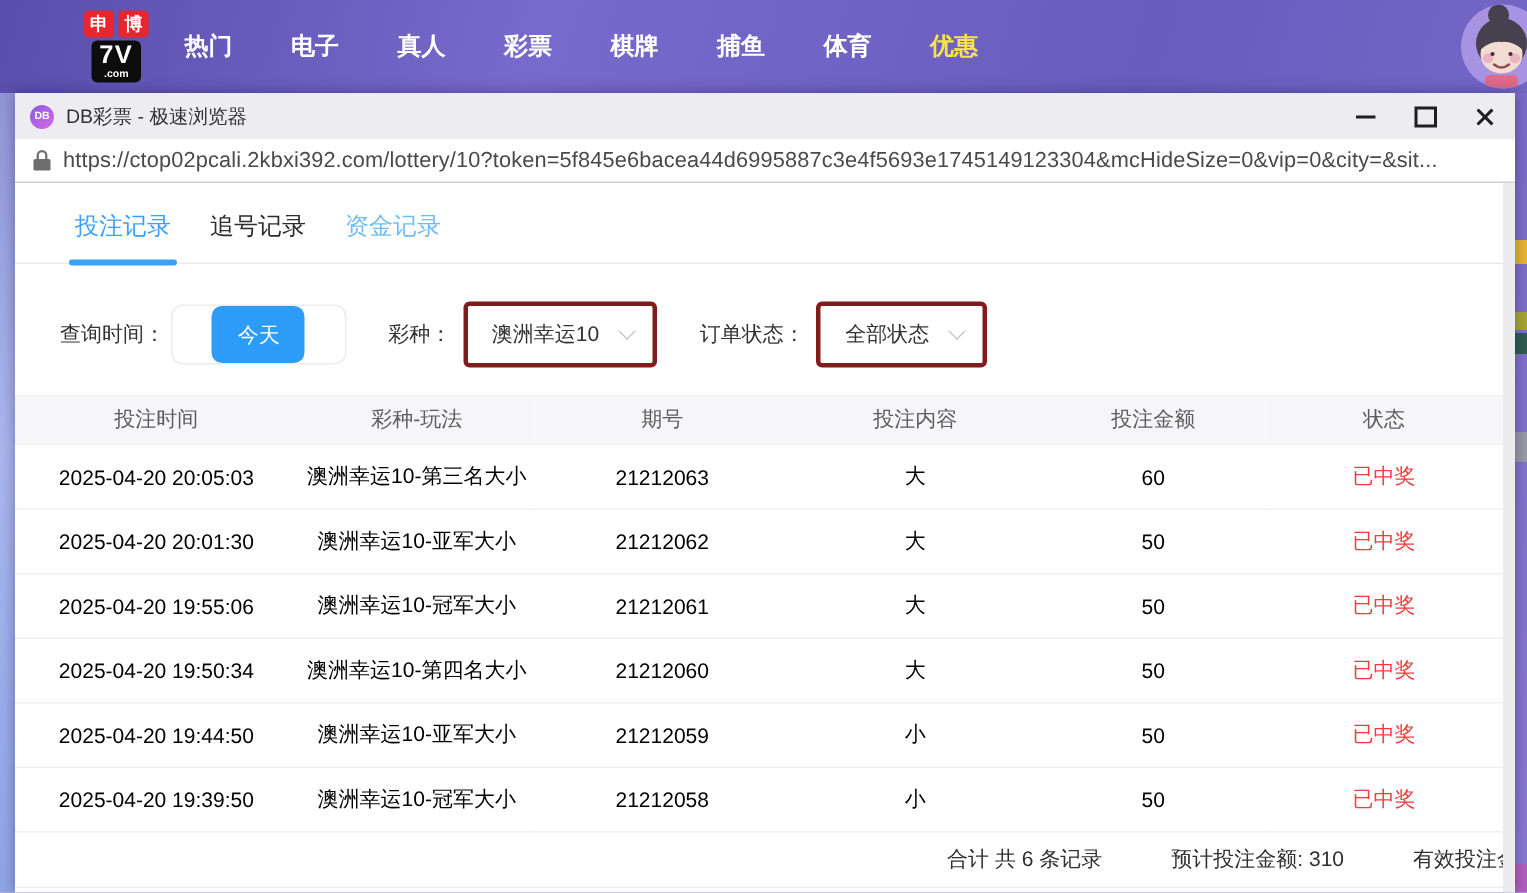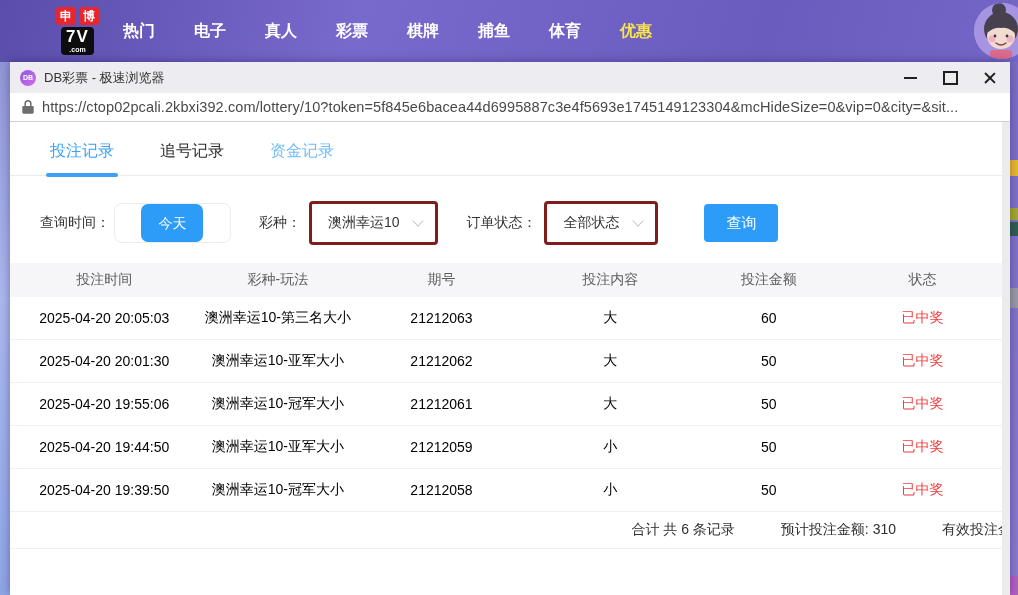--- a/index.html
+++ b/index.html
@@ -47,21 +47,21 @@
   .ic-close::before,.ic-close::after{content:"";position:absolute;left:6px;top:0;width:1.8px;height:14px;background:#1f1f1f;}
   .ic-close::before{transform:rotate(45deg);}
   .ic-close::after{transform:rotate(-45deg);}
   
   .urlbar{flex:0 0 28px;background:#fff;border-bottom:1px solid #cfcfd4;display:flex;align-items:center;padding-left:12px;}
   .lock-icon{margin-right:8px;display:flex;}
   .url-text{font-size:14.5px;color:#494949;white-space:nowrap;overflow:hidden;letter-spacing:.1px;}
   
   .content{flex:1;position:relative;background:#fff;overflow:hidden;border-top-left-radius:8px;}
   .scrollbar{position:absolute;top:0;right:0;bottom:0;width:8px;background:#ececee;z-index:5;}
-  .tabs{display:flex;gap:46px;padding:19px 0 0 40px;border-bottom:1px solid #ebebeb;}
+  .tabs{display:flex;gap:26px;padding:19px 0 0 40px;border-bottom:1px solid #ebebeb;}
   .tab{font-size:16px;color:#2d2d2d;padding-bottom:13px;position:relative;cursor:pointer;}
   .tab.active{color:#3da0f8;}
   .tab.active::after{content:"";position:absolute;left:-4px;right:-4px;bottom:-2px;height:4px;border-radius:3px;background:#3da0f8;}
   .tab.alt{color:#70bcf9;}
   
   .filters{display:flex;align-items:center;margin:25px 0 0 30px;font-size:14px;color:#333;}
   .time-group{display:flex;align-items:center;border:1px solid #ececec;border-radius:8px;height:38px;overflow:hidden;background:#fff;margin-left:4px;flex-direction:column;}
   .time-opt{padding:0 17px;line-height:38px;cursor:pointer;position:relative;color:#333;white-space:nowrap;}
   .time-opt.sep::before{content:"";position:absolute;left:0;top:12px;width:1px;height:15px;background:#e0e0e0;}
   .time-opt.active{background:#2d9cf8;color:#fff;border-radius:7px;}
@@ -179,21 +179,20 @@
       <span class="flabel">彩种：</span>
       <div class="select">
         <span>澳洲幸运10</span>
         <i class="chevron"></i>
       </div>
       <span class="flabel">订单状态：</span>
       <div class="select">
         <span>全部状态</span>
         <i class="chevron"></i>
       </div>
-      <button class="search-btn">查询</button>
     </div>
 
     <table class="records">
       <colgroup>
         <col style="width:19%">
           <col style="width:16%">
           <col style="width:17%">
         <col style="width:17%">
           <col style="width:15%">
           <col style="width:16%">
@@ -227,20 +226,28 @@
           </tr>
           <tr>
             <td>2025-04-20 19:55:06</td>
             <td>澳洲幸运10-冠军大小</td>
             <td>21212061</td>
             <td>大</td>
             <td>50</td>
             <td class="status">已中奖</td>
           </tr>
           <tr>
+            <td>2025-04-20 19:50:34</td>
+            <td>澳洲幸运10-第四名大小</td>
+            <td>21212060</td>
+            <td>大</td>
+            <td>50</td>
+            <td class="status">已中奖</td>
+          </tr>
+          <tr>
             <td>2025-04-20 19:44:50</td>
             <td>澳洲幸运10-亚军大小</td>
             <td>21212059</td>
             <td>小</td>
             <td>50</td>
             <td class="status">已中奖</td>
           </tr>
           <tr>
             <td>2025-04-20 19:39:50</td>
             <td>澳洲幸运10-冠军大小</td>

